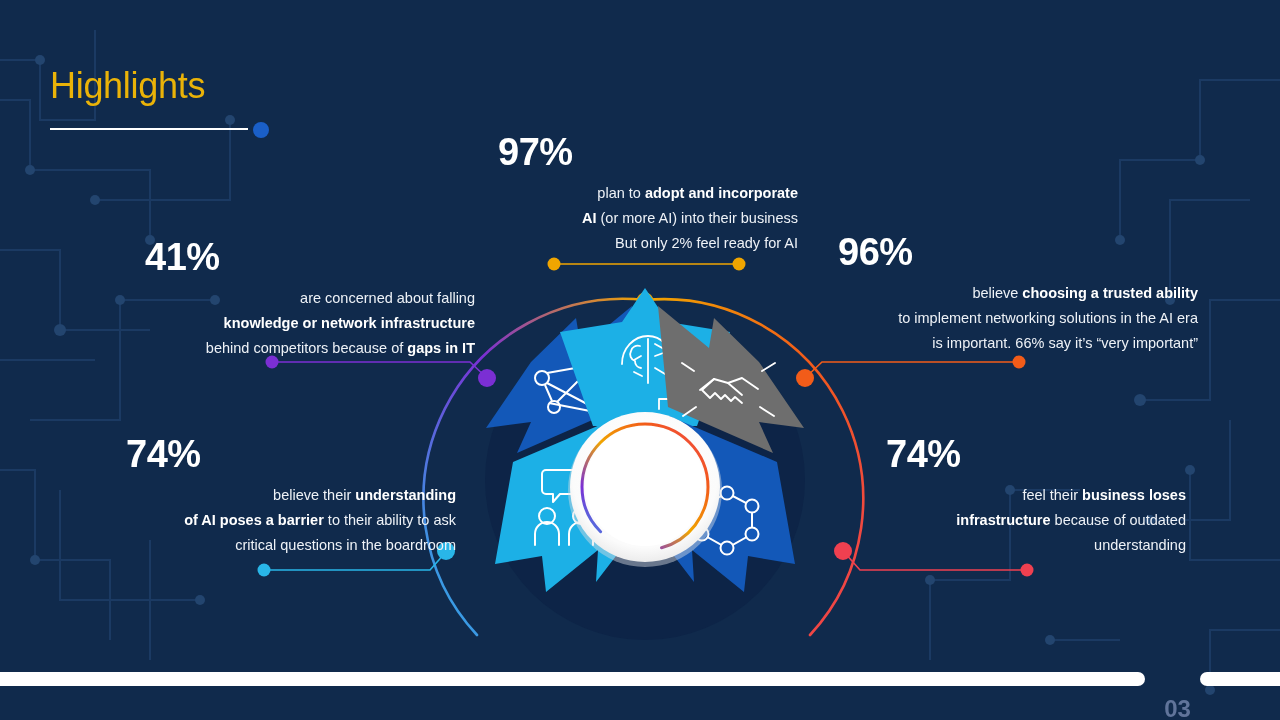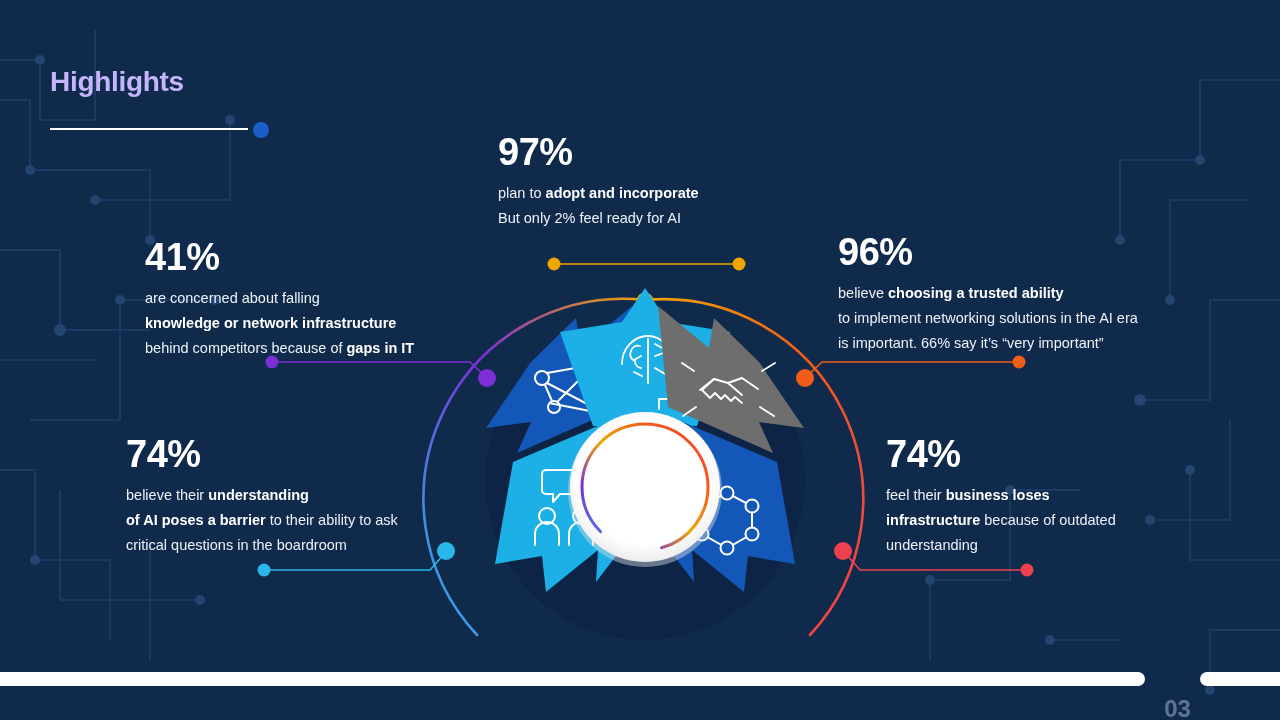--- a/index.html
+++ b/index.html
@@ -20,41 +20,41 @@
   #bg-circuit {
     position: absolute; inset: 0;
     width: 1280px; height: 720px;
     opacity: 1;
     pointer-events: none;
   }
 
   
   #header { position: absolute; left: 50px; top: 68px; }
   #page-title {
-    font-size: 28px; font-weight: bold; color: #c4b5fd;
+    font-size: 36px; font-weight: normal; color: #eab308;
     letter-spacing: -0.3px; line-height: 1;
   }
   #title-rule {
     position: absolute; left: 50px; top: 128px;
     width: 198px; height: 2px; background: #ffffff;
   }
   #title-dot {
     position: absolute; left: 253px; top: 122px;
     width: 16px; height: 16px; border-radius: 50%;
     background: #1a5fc8;
   }
 
   
   .stat { position: absolute; color: #ffffff; }
   .stat .pct {
     font-size: 38px; font-weight: bold; color: #ffffff;
     line-height: 1.05; margin-bottom: 8px; letter-spacing: -0.5px;
   }
   .stat .body {
-    font-size: 14.5px; line-height: 25px; color: #eef2f7; font-weight: normal;
+    font-size: 14.5px; line-height: 25px; color: #eef2f7; font-weight: normal; text-align: right;
   }
   .stat .body b { font-weight: bold; color: #ffffff; }
 
   #stat-97 { left: 498px; top: 133px; width: 300px; }
   #stat-73 { left: 145px; top: 238px; width: 330px; }
   #stat-96 { left: 838px; top: 233px; width: 360px; }
   #stat-74a { left: 126px; top: 435px; width: 330px; }
   #stat-74b { left: 886px; top: 435px; width: 300px; }
 
   
@@ -263,20 +263,21 @@
     <circle cx="245" cy="250" r="77" fill="#d9dde2" opacity="0.45"></circle>
     <circle cx="245" cy="247" r="75" fill="url(#discShade)"></circle>
     <circle cx="245" cy="247" r="63" fill="none" stroke="url(#centerRingGrad)" stroke-width="3" stroke-dasharray="330 66" stroke-dashoffset="248" stroke-linecap="round"></circle>
     <circle cx="245" cy="246" r="60" fill="#ffffff"></circle>
   </svg>
 
   <div class="stat" id="stat-97">
     <div class="pct">97%</div>
     <div class="body">
         <div><span>plan to </span><b>adopt and incorporate</b></div>
+        <div><b>AI</b><span> (or more AI) into their business</span></div>
         <div><span>But only 2% feel ready for AI</span></div>
       </div>
   </div>
 
   <div class="stat" id="stat-73">
     <div class="pct">41%</div>
     <div class="body">
         <div><span>are concerned about falling</span></div>
         <div><b>knowledge or network infrastructure</b></div>
         <div><span>behind competitors because of </span><b>gaps in IT</b></div>

